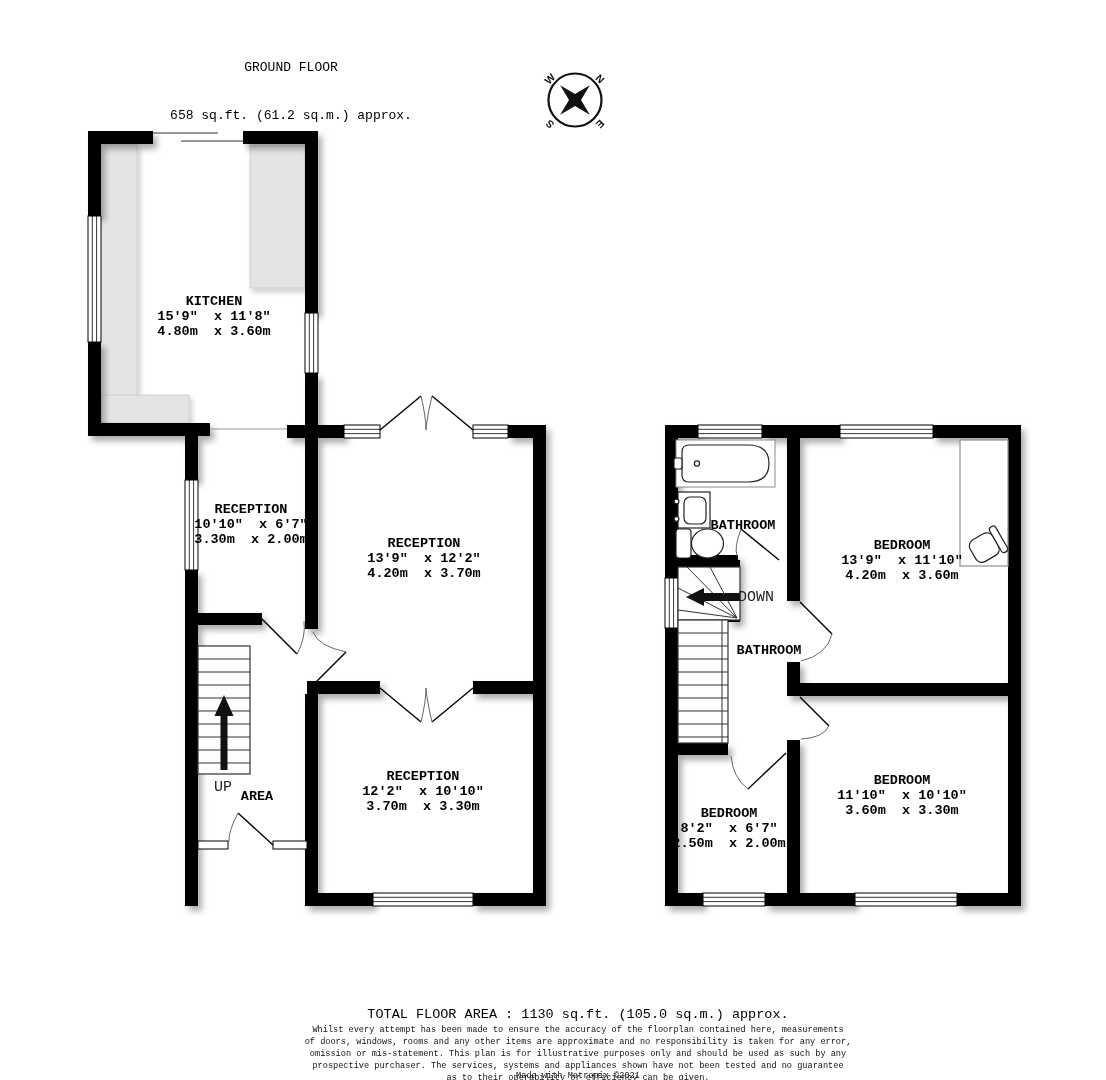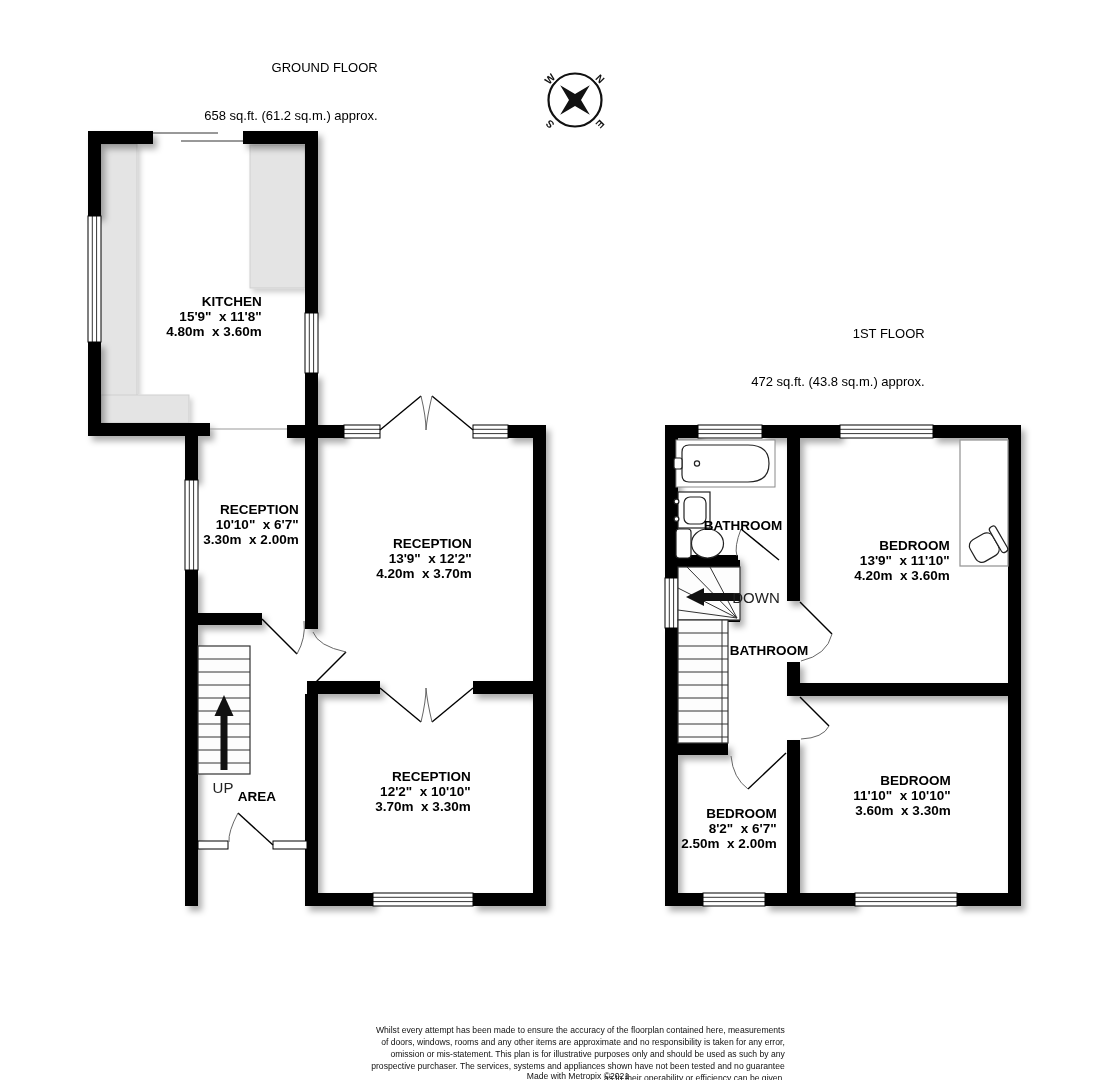--- a/index.html
+++ b/index.html
@@ -1,19 +1,19 @@
 <!DOCTYPE html>
 <html><head>
 <meta charset="utf-8">
 <style>
   html,body{margin:0;padding:0;background:#fff;}
   .plan{position:relative;width:1106px;height:1080px;background:#fff;overflow:hidden;
         font-family:"Liberation Sans",sans-serif;color:#000;}
   .plan svg{position:absolute;left:0;top:0;}
-  .lbl{position:absolute;transform:translateX(-50%);text-align:right;white-space:pre;}
+  .lbl{position:absolute;transform:translateX(-50%);text-align:center;white-space:pre;font-family:Liberation Mono, monospace;}
   .room{font-weight:bold;font-size:13.5px;line-height:15px;}
   .hdr{font-size:13px;line-height:16px;}
   .tiny{font-size:15px;color:#222;}
   .total{font-size:13.5px;}
   .disc{font-size:8.6px;line-height:12px;color:#111;}
   .win{fill:#fff;stroke:#000;stroke-width:1;}
   .winline{stroke:#000;stroke-width:0.8;}
   .leaf{stroke:#000;stroke-width:1.4;fill:none;}
   .arc{stroke:#666;stroke-width:1;fill:none;}
   .stair{fill:#fdfdfd;stroke:#333;stroke-width:1.2;}
@@ -209,24 +209,20 @@
     <text class="cmp" transform="translate(552.5,81.5) rotate(-45)">W</text>
     <text class="cmp" transform="translate(552.5,121.5) rotate(-135)">S</text>
     <text class="cmp" transform="translate(597.5,121.5) rotate(135)">E</text>
   </g>
 </svg>
 
 <div class="lbl hdr" style="left:291px;top:28px">
   <div>GROUND FLOOR</div>
   <div>658 sq.ft. (61.2 sq.m.) approx.</div>
 </div>
-<div class="lbl hdr" style="left:838px;top:294px">
-  <div>1ST FLOOR</div>
-  <div>472 sq.ft. (43.8 sq.m.) approx.</div>
-</div>
 
 <div class="lbl room" style="left:214px;top:294px">KITCHEN
 15'9"  x 11'8"
 4.80m  x 3.60m</div>
 <div class="lbl room" style="left:251px;top:502px">RECEPTION
 10'10"  x 6'7"
 3.30m  x 2.00m</div>
 <div class="lbl room" style="left:424px;top:536px">RECEPTION
 13'9"  x 12'2"
 4.20m  x 3.70m</div>
@@ -242,20 +238,21 @@
 <div class="lbl room" style="left:902px;top:773px">BEDROOM
 11'10"  x 10'10"
 3.60m  x 3.30m</div>
 <div class="lbl room" style="left:729px;top:806px">BEDROOM
 8'2"  x 6'7"
 2.50m  x 2.00m</div>
 
 <div class="lbl tiny" style="left:223px;top:779px">UP</div>
 <div class="lbl tiny" style="left:756px;top:589px">DOWN</div>
 
+<div class="lbl total" style="left:578px;top:1007px">TOTAL FLOOR AREA : 1130 sq.ft. (105.0 sq.m.) approx.</div>
 <div class="lbl disc" style="left:578px;top:1024px">Whilst every attempt has been made to ensure the accuracy of the floorplan contained here, measurements
 of doors, windows, rooms and any other items are approximate and no responsibility is taken for any error,
 omission or mis-statement. This plan is for illustrative purposes only and should be used as such by any
 prospective purchaser. The services, systems and appliances shown have not been tested and no guarantee
 as to their operability or efficiency can be given.</div>
 <div class="lbl disc" style="left:578px;top:1070px">Made with Metropix ©2021</div>
 
 </div>
 
 </body></html>

